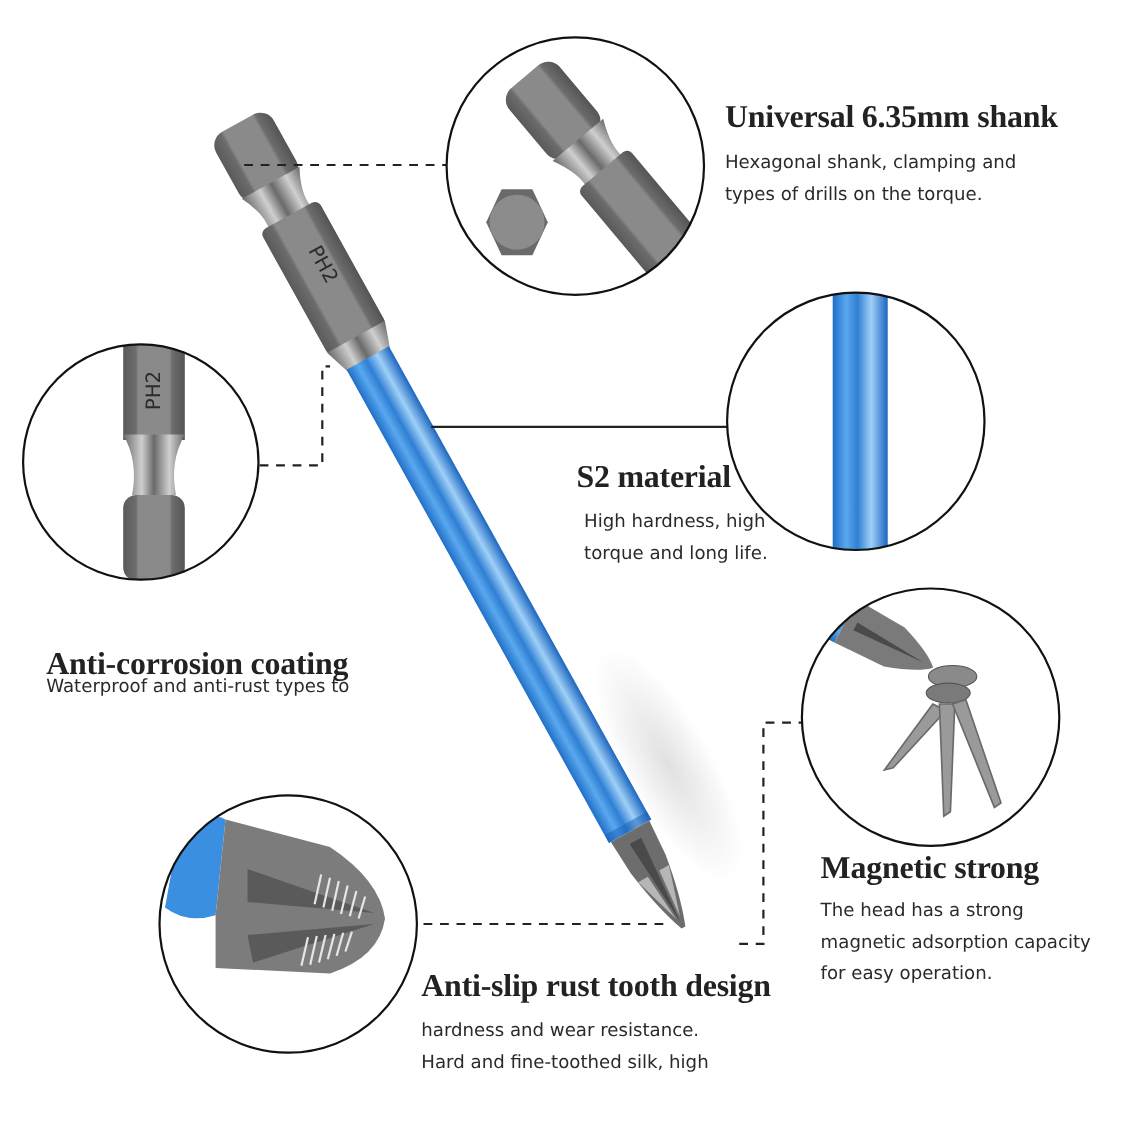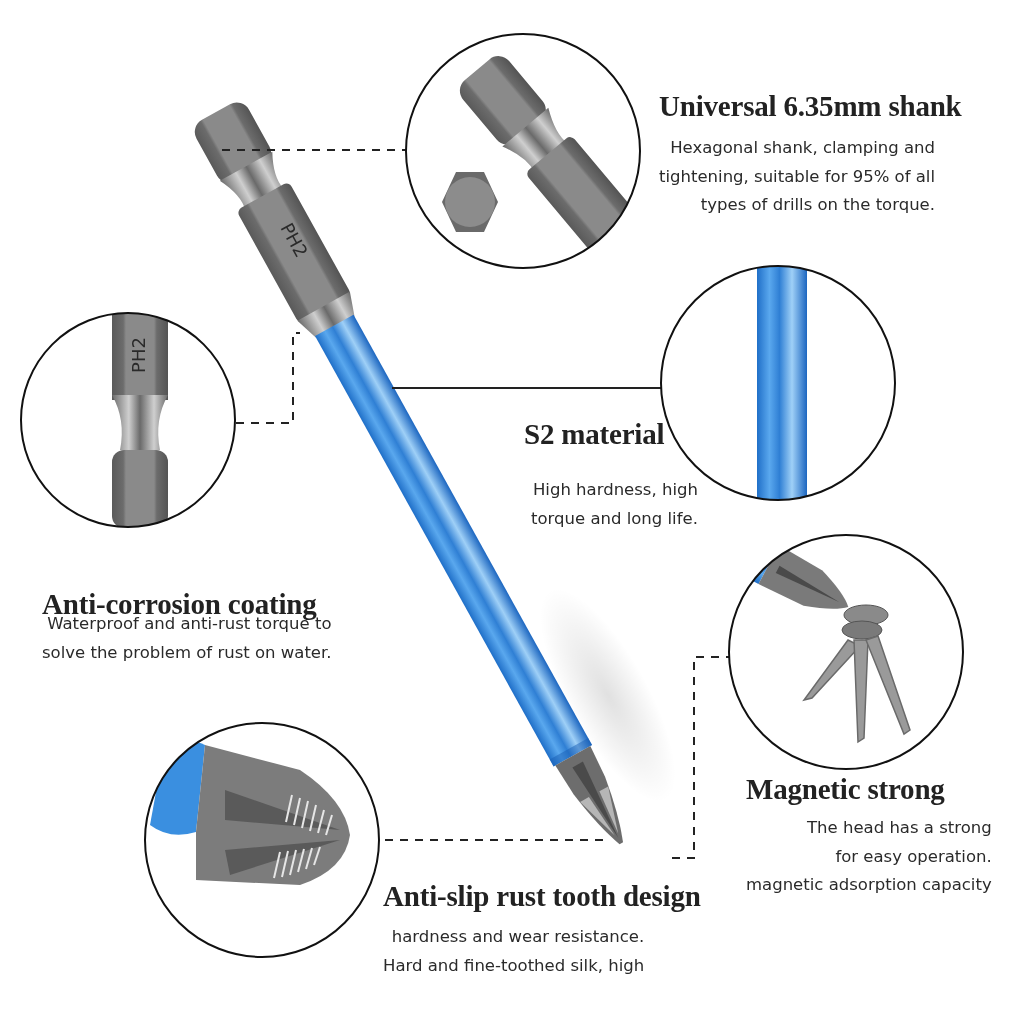--- a/index.html
+++ b/index.html
@@ -1,19 +1,19 @@
 <!DOCTYPE html>
 <html><head>
 <meta charset="utf-8">
 <style>
   html,body{margin:0;padding:0;background:#fff;}
   body{width:1024px;height:1024px;position:relative;overflow:hidden;}
   svg.art{position:absolute;left:0;top:0;width:1024px;height:1024px;}
   .title{position:absolute;font-family:"Liberation Serif","DejaVu Serif",serif;font-weight:bold;font-size:29px;color:#222;white-space:nowrap;letter-spacing:-0.2px;}
-  .desc{position:absolute;font-family:"DejaVu Sans","Liberation Sans",sans-serif;font-size:16.5px;line-height:28.5px;color:#2a2a2a;white-space:nowrap;text-align:right;}
+  .desc{position:absolute;font-family:"DejaVu Sans","Liberation Sans",sans-serif;font-size:16.5px;line-height:28.5px;color:#2a2a2a;white-space:nowrap;}
 </style>
 </head>
 <body>
 
 <svg class="art" viewBox="0 0 1024 1024">
   <defs>
     <linearGradient id="blueBar" x1="0" y1="0" x2="1" y2="0">
       <stop offset="0" stop-color="#1f6fc8"></stop>
       <stop offset="0.25" stop-color="#5aa8ee"></stop>
       <stop offset="0.45" stop-color="#2f7fd4"></stop>
@@ -155,40 +155,38 @@
           <line x1="320" y1="847" x2="314" y2="865"></line>
       </g>
     </g>
     <circle cx="262" cy="840" r="117" fill="none" stroke="#111" stroke-width="2"></circle>
   </g>
 </svg>
 
 <div class="title" style="left:659px;top:90px;">Universal 6.35mm shank</div>
 <div class="desc" style="left:659px;top:134px;">
   <div>Hexagonal shank, clamping and</div>
-  <div>tightening, suitable for 95% of all</div>
   <div>types of drills on the torque.</div>
 </div>
 
 <div class="title" style="left:524px;top:418px;">S2 material</div>
-<div class="desc" style="left:531px;top:460px;margin-top:16px;">
+<div class="desc" style="left:531px;top:460px;">
   <div>High hardness, high</div>
   <div>torque and long life.</div>
 </div>
 
 <div class="title" style="left:42px;top:588px;">Anti-corrosion coating</div>
 <div class="desc" style="left:42px;top:610px;">
-  <div>Waterproof and anti-rust torque to</div>
-  <div>solve the problem of rust on water.</div>
+  <div>Waterproof and anti-rust types to</div>
 </div>
 
 <div class="title" style="left:746px;top:773px;">Magnetic strong</div>
 <div class="desc" style="left:746px;top:814px;">
   <div>The head has a strong</div>
+  <div>magnetic adsorption capacity</div>
   <div>for easy operation.</div>
-  <div>magnetic adsorption capacity</div>
 </div>
 
 <div class="title" style="left:383px;top:880px;">Anti-slip rust tooth design</div>
 <div class="desc" style="left:383px;top:923px;">
   <div>hardness and wear resistance.</div>
   <div>Hard and fine-toothed silk, high</div>
 </div>
 
 </body></html>

